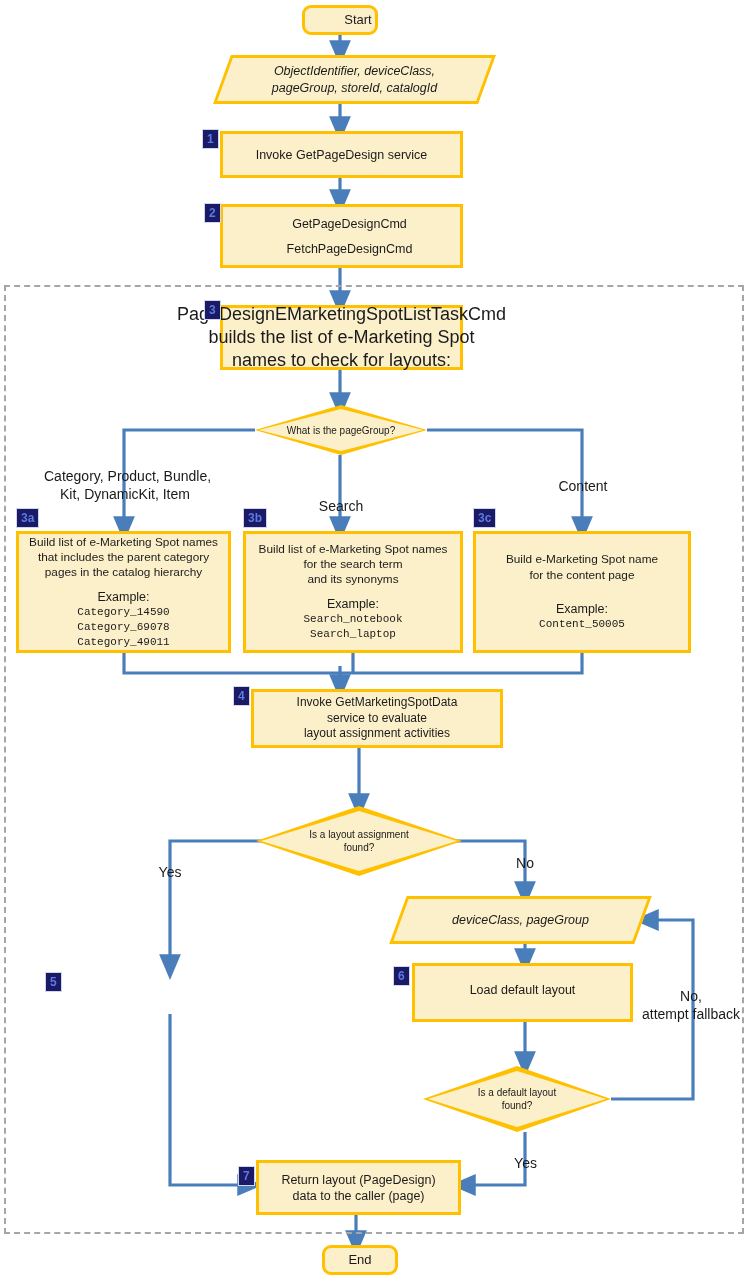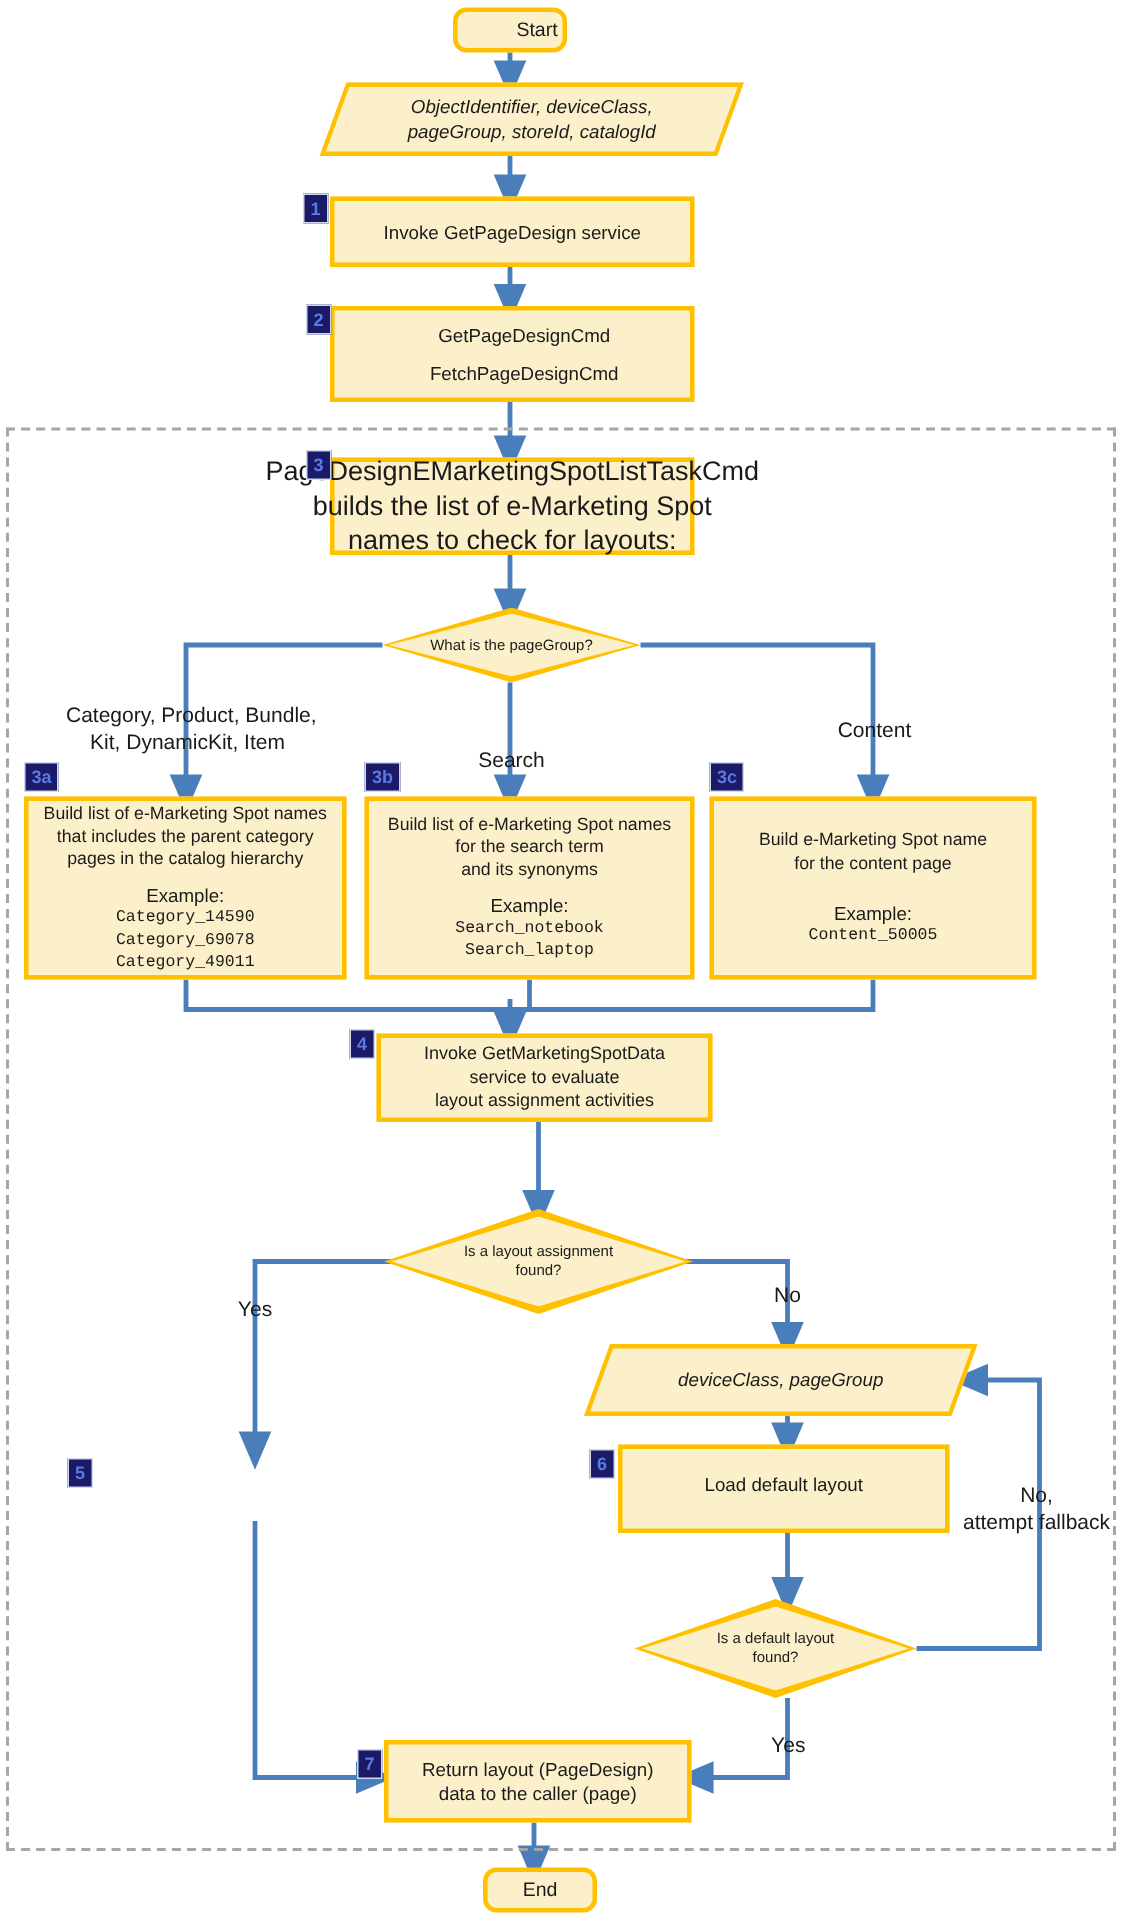--- a/index.html
+++ b/index.html
@@ -163,21 +163,21 @@
   <div class="badge" style="left:473px;top:508px;">3c</div>
   <div class="node" style="left:473px;top:531px;width:218px;height:122px;">
     <span class="pad6" style="white-space:pre;font-size:11.8px;">Build e-Marketing Spot name
 for the content page</span>
     <span class="blank" style="height:18px;"></span>
     <span>Example:</span>
     <span class="mono">Content_50005</span>
   </div>
 
   <div class="badge" style="left:233px;top:686px;">4</div>
-  <div class="node" style="left:251px;top:689px;width:224px;height:59px;">
+  <div class="node" style="left:251px;top:689px;width:252px;height:59px;">
     <span class="pad6" style="white-space:pre;font-size:12px;">Invoke GetMarketingSpotData
 service to evaluate
 layout assignment activities</span>
   </div>
 
   <div class="node diam" style="left:256px;top:806px;width:206px;height:70px;">
     <div class="dshape" style="clip-path:polygon(50% 0%,100% 50%,50% 100%,0% 50%);background:#FFC000;border:none;">
       <div style="position:absolute;left:5px;top:5px;right:5px;bottom:5px;background:#FCF0CB;
                   clip-path:polygon(50% 0%,100% 50%,50% 100%,0% 50%);"></div>
     </div>

